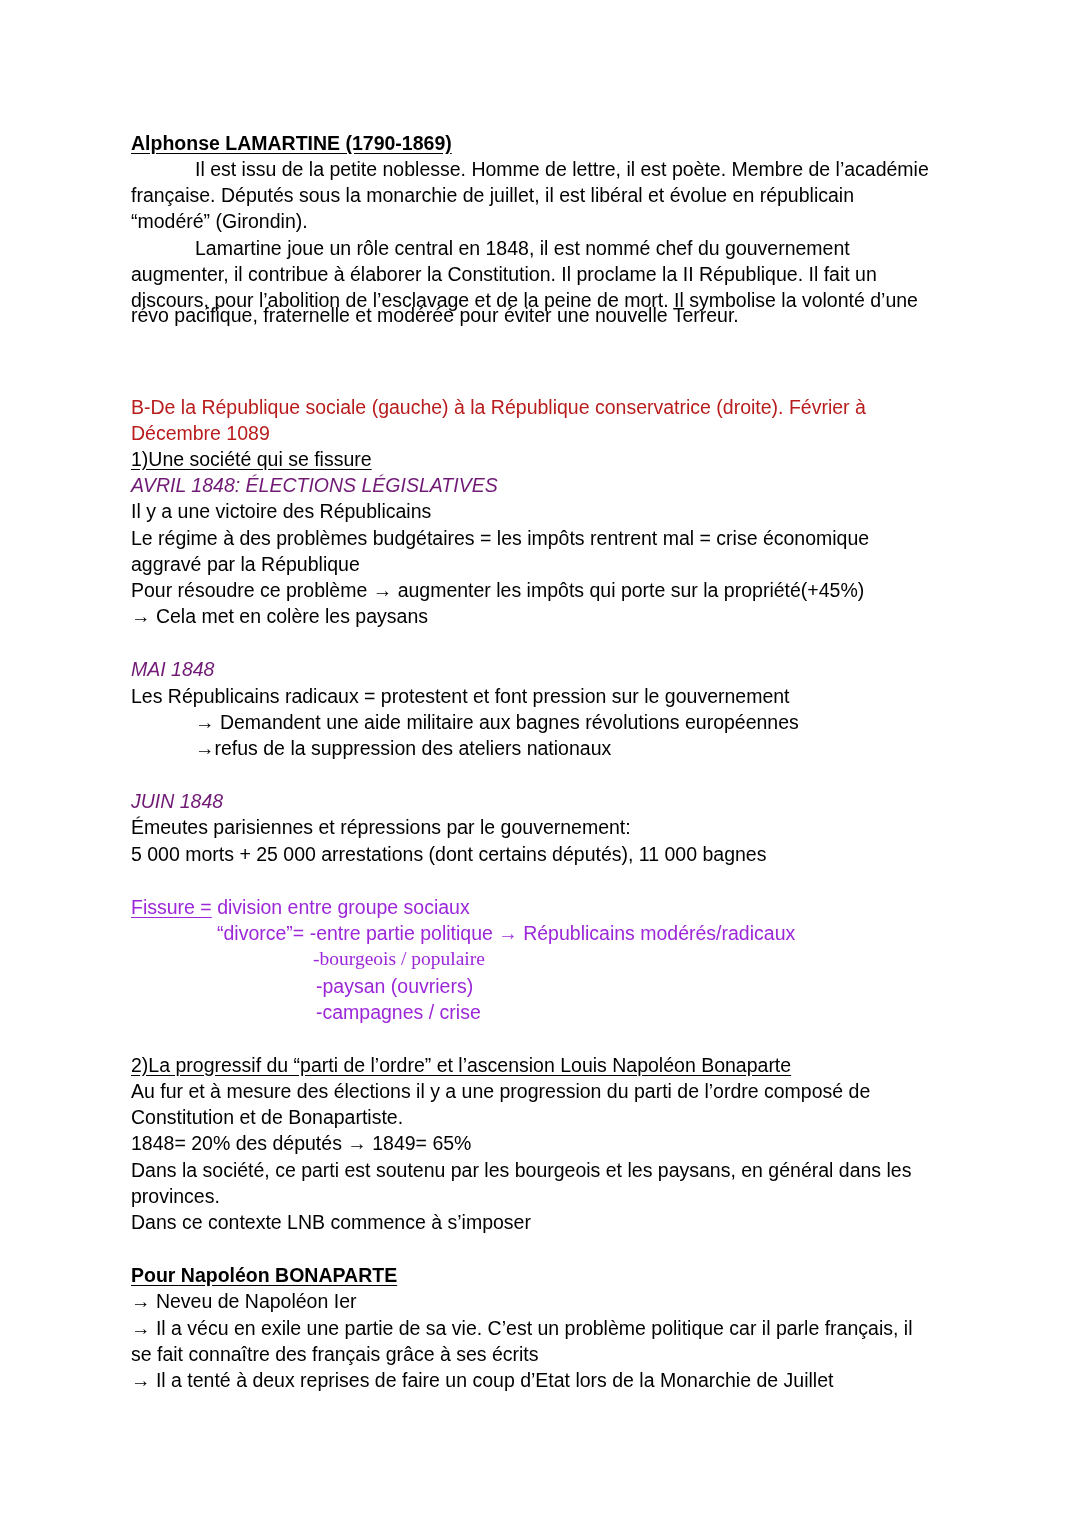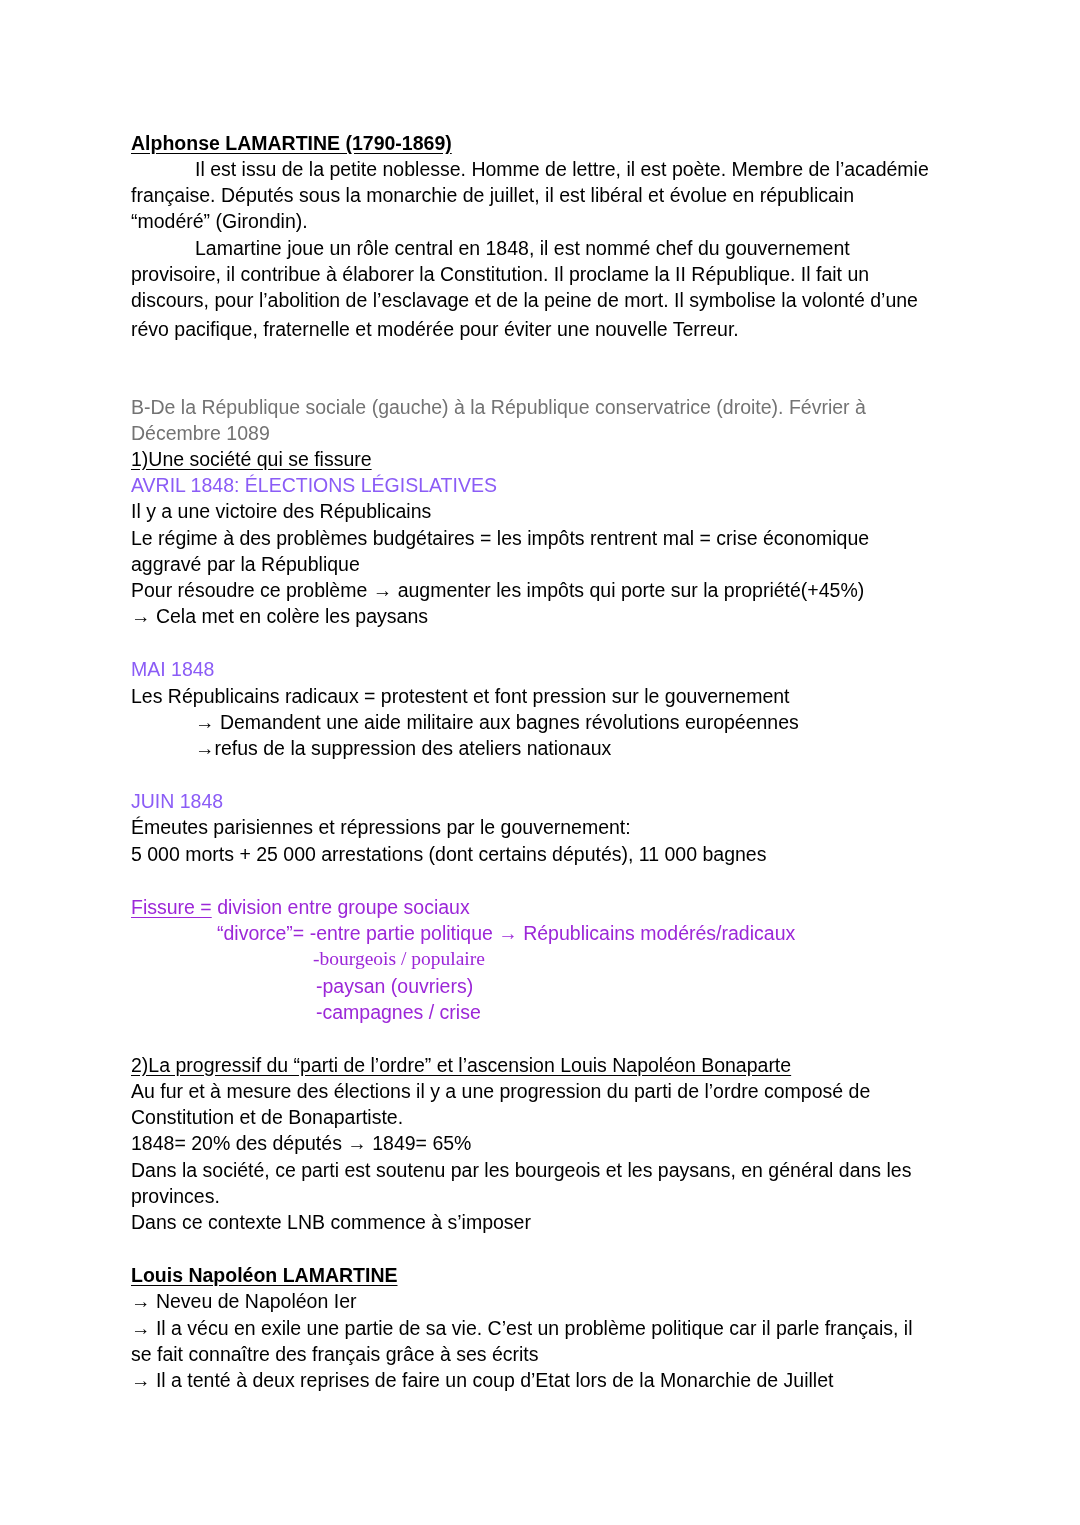--- a/index.html
+++ b/index.html
@@ -2,41 +2,41 @@
 <html><head>
 <meta charset="utf-8">
 <style>
   html, body { margin: 0; padding: 0; background: #ffffff; }
   body { width: 1080px; height: 1525px; position: relative; overflow: hidden;
          font-family: "Liberation Sans", sans-serif; font-size: 19.5px; color: #000000; }
   .page { position: absolute; left: 131px; top: 0; width: 830px; }
   .line { position: absolute; left: 0; white-space: nowrap; line-height: 26px; }
   .bold { font-weight: bold; }
   .u { text-decoration: underline; text-underline-offset: 3px; }
-  .blue { color: #737373; }
-  .red { color: #8b5cf6; }
+  .blue { color: #b91c1c; }
+  .red { color: #701a75; font-style: italic; }
   .purple { color: #9c27d8; }
   .ind1 { left: 64px; }
   .ind2 { left: 86px; }
   .ind3 { left: 182px; font-family: Liberation Serif, serif; }
   .ind4 { left: 185px; }
 </style>
 </head>
 <body>
 
 <div class="page">
 
   <div class="line bold u" style="top:130px">Alphonse LAMARTINE (1790-1869)</div>
   <div class="line ind1" style="top:156px">Il est issu de la petite noblesse. Homme de lettre, il est poète. Membre de l’académie</div>
   <div class="line" style="top:182px">française. Députés sous la monarchie de juillet, il est libéral et évolue en républicain</div>
   <div class="line" style="top:208px">“modéré” (Girondin).</div>
   <div class="line ind1" style="top:235px">Lamartine joue un rôle central en 1848, il est nommé chef du gouvernement</div>
-  <div class="line" style="top:261px">provisoire, il contribue à élaborer la Constitution. Il proclame la II République. Il fait un</div>
+  <div class="line" style="top:261px">augmenter, il contribue à élaborer la Constitution. Il proclame la II République. Il fait un</div>
   <div class="line" style="top:287px">discours, pour l’abolition de l’esclavage et de la peine de mort. Il symbolise la volonté d’une</div>
-  <div class="line" style="top:316px">révo pacifique, fraternelle et modérée pour éviter une nouvelle Terreur.</div>
+  <div class="line" style="top:302px">révo pacifique, fraternelle et modérée pour éviter une nouvelle Terreur.</div>
 
   <div class="line blue" style="top:394px">B-De la République sociale (gauche) à la République conservatrice (droite). Février à</div>
   <div class="line blue" style="top:420px">Décembre 1089</div>
 
   <div class="line u" style="top:446px">1)Une société qui se fissure</div>
   <div class="line red" style="top:472px">AVRIL 1848: ÉLECTIONS LÉGISLATIVES</div>
   <div class="line" style="top:498px">Il y a une victoire des Républicains</div>
   <div class="line" style="top:525px">Le régime à des problèmes budgétaires = les impôts rentrent mal = crise économique</div>
   <div class="line" style="top:551px">aggravé par la République</div>
   <div class="line" style="top:577px">Pour résoudre ce problème → augmenter les impôts qui porte sur la propriété(+45%)</div>
@@ -60,19 +60,19 @@
   <div class="line purple ind4" style="top:999px">-campagnes / crise</div>
 
   <div class="line u" style="top:1052px">2)La progressif du “parti de l’ordre” et l’ascension Louis Napoléon Bonaparte</div>
   <div class="line" style="top:1078px">Au fur et à mesure des élections il y a une progression du parti de l’ordre composé de</div>
   <div class="line" style="top:1104px">Constitution et de Bonapartiste.</div>
   <div class="line" style="top:1130px">1848= 20% des députés → 1849= 65%</div>
   <div class="line" style="top:1157px">Dans la société, ce parti est soutenu par les bourgeois et les paysans, en général dans les</div>
   <div class="line" style="top:1183px">provinces.</div>
   <div class="line" style="top:1209px">Dans ce contexte LNB commence à s’imposer</div>
 
-  <div class="line bold u" style="top:1262px">Louis Napoléon LAMARTINE</div>
+  <div class="line bold u" style="top:1262px">Pour Napoléon BONAPARTE</div>
   <div class="line" style="top:1288px">→ Neveu de Napoléon Ier</div>
   <div class="line" style="top:1315px">→ Il a vécu en exile une partie de sa vie. C’est un problème politique car il parle français, il</div>
   <div class="line" style="top:1341px">se fait connaître des français grâce à ses écrits</div>
   <div class="line" style="top:1367px">→ Il a tenté à deux reprises de faire un coup d’Etat lors de la Monarchie de Juillet</div>
 
 </div>
 
 </body></html>

